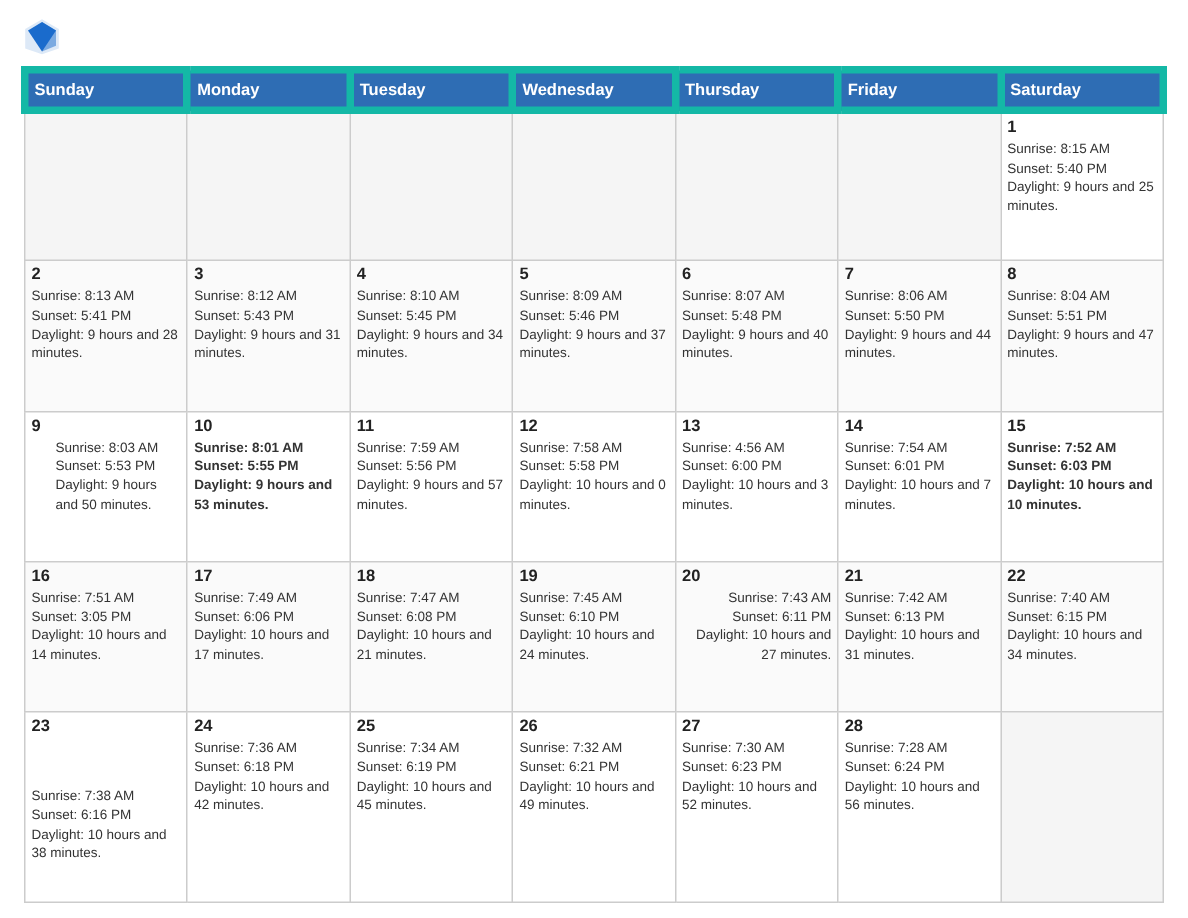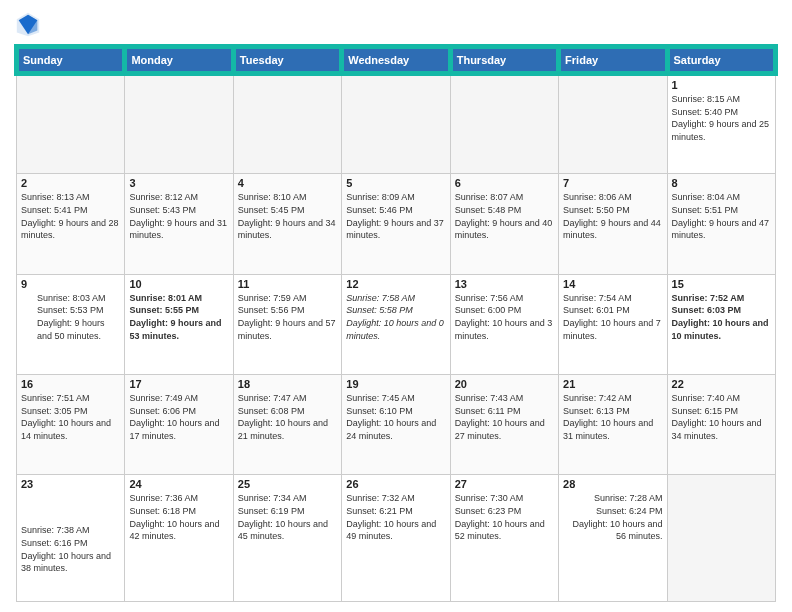--- a/index.html
+++ b/index.html
@@ -210,27 +210,27 @@
 Daylight: 9 hours and 53 minutes.</div>
           </td>
           <td>
             <span class="day-number">11</span>
             <div class="day-info" style="white-space: pre-line;">Sunrise: 7:59 AM
 Sunset: 5:56 PM
 Daylight: 9 hours and 57 minutes.</div>
           </td>
           <td>
             <span class="day-number">12</span>
-            <div class="day-info" style="white-space: pre-line; font-style: italic;">Sunrise: 7:58 AM
+            <div class="day-info" style="white-space: pre-line;">Sunrise: 7:58 AM
 Sunset: 5:58 PM
 Daylight: 10 hours and 0 minutes.</div>
           </td>
           <td>
             <span class="day-number">13</span>
-            <div class="day-info" style="white-space: pre-line;">Sunrise: 7:56 AM
+            <div class="day-info" style="white-space: pre-line;">Sunrise: 4:56 AM
 Sunset: 6:00 PM
 Daylight: 10 hours and 3 minutes.</div>
           </td>
           <td>
             <span class="day-number">14</span>
             <div class="day-info" style="white-space: pre-line;">Sunrise: 7:54 AM
 Sunset: 6:01 PM
 Daylight: 10 hours and 7 minutes.</div>
           </td>
           <td>
@@ -260,21 +260,21 @@
 Daylight: 10 hours and 21 minutes.</div>
           </td>
           <td>
             <span class="day-number">19</span>
             <div class="day-info" style="white-space: pre-line;">Sunrise: 7:45 AM
 Sunset: 6:10 PM
 Daylight: 10 hours and 24 minutes.</div>
           </td>
           <td>
             <span class="day-number">20</span>
-            <div class="day-info" style="white-space: pre-line;">Sunrise: 7:43 AM
+            <div class="day-info" style="white-space: pre-line; text-align: right;">Sunrise: 7:43 AM
 Sunset: 6:11 PM
 Daylight: 10 hours and 27 minutes.</div>
           </td>
           <td>
             <span class="day-number">21</span>
             <div class="day-info" style="white-space: pre-line;">Sunrise: 7:42 AM
 Sunset: 6:13 PM
 Daylight: 10 hours and 31 minutes.</div>
           </td>
           <td>
@@ -310,21 +310,21 @@
 Daylight: 10 hours and 49 minutes.</div>
           </td>
           <td>
             <span class="day-number">27</span>
             <div class="day-info" style="white-space: pre-line;">Sunrise: 7:30 AM
 Sunset: 6:23 PM
 Daylight: 10 hours and 52 minutes.</div>
           </td>
           <td>
             <span class="day-number">28</span>
-            <div class="day-info" style="white-space: pre-line; text-align: right;">Sunrise: 7:28 AM
+            <div class="day-info" style="white-space: pre-line;">Sunrise: 7:28 AM
 Sunset: 6:24 PM
 Daylight: 10 hours and 56 minutes.</div>
           </td>
           <td class="empty"></td>
         </tr>
       </tbody>
   </table>
 </div>
 
 </body></html>

